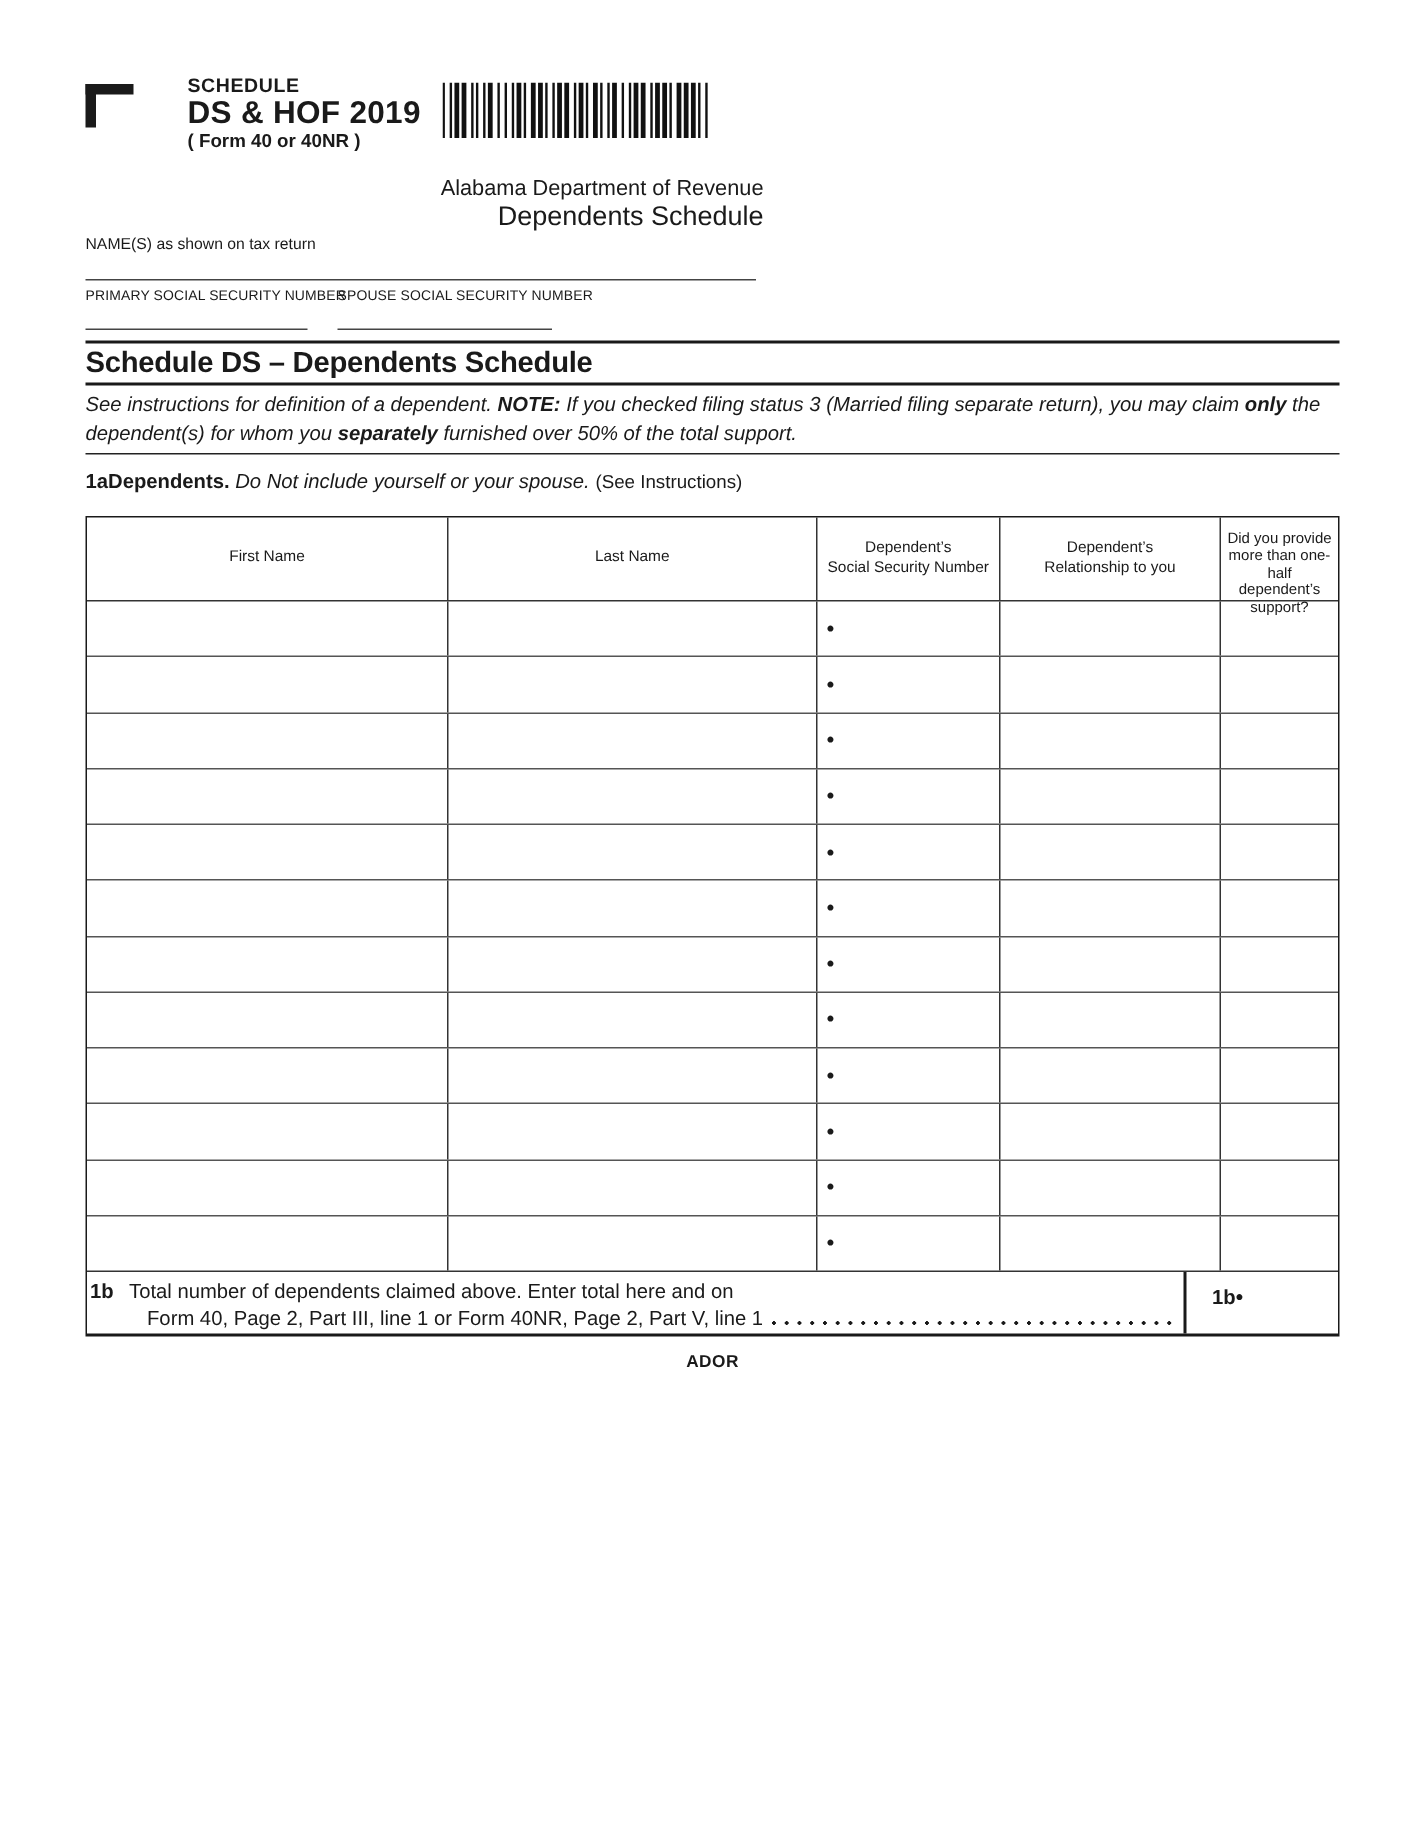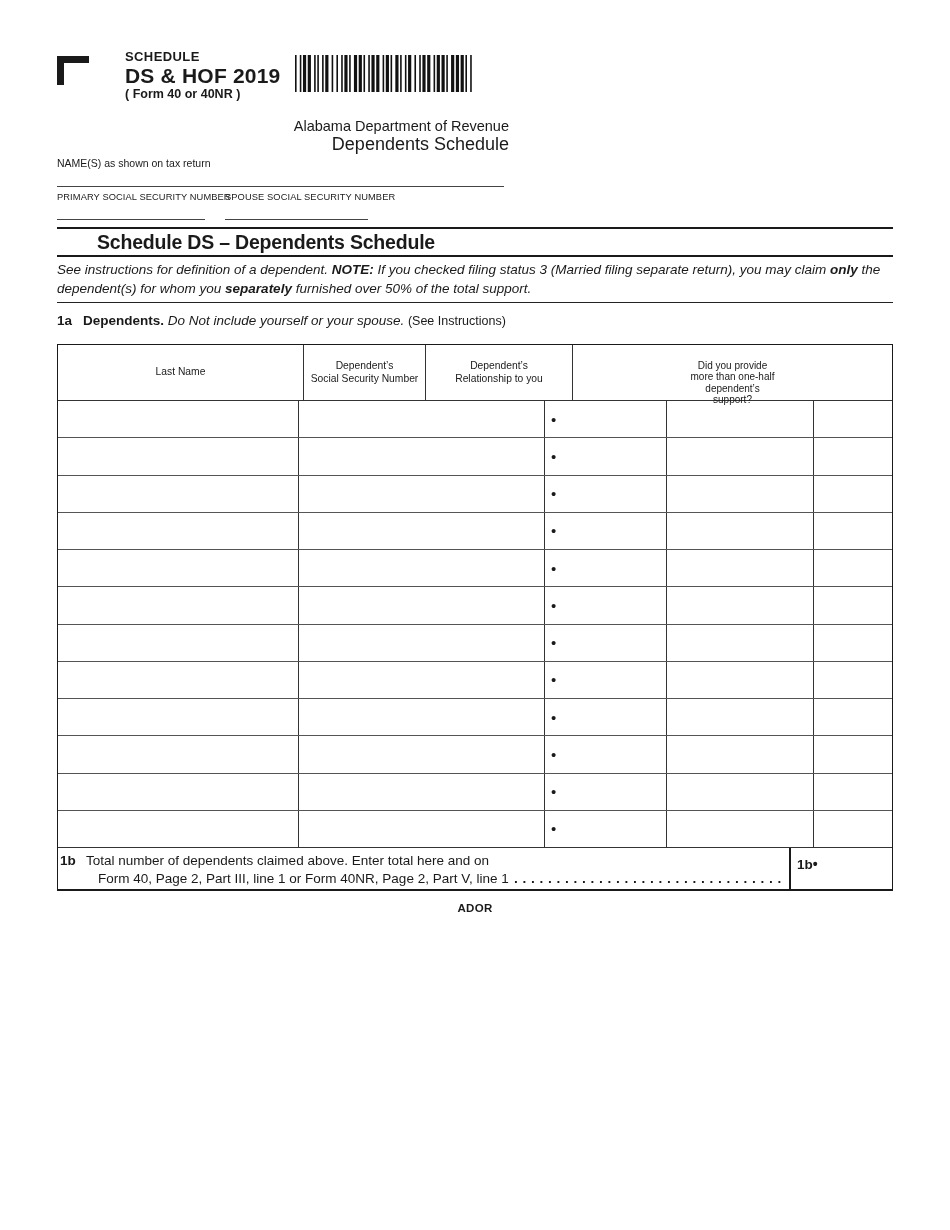--- a/index.html
+++ b/index.html
@@ -26,28 +26,28 @@
   .ssn-label { top:192px; font-size:9.3px; letter-spacing:.1px; }
   .pssn-label { left:57px; } .sssn-label { left:225px; }
   .pssn-field { left:57px;  top:206px; width:148px; }
   .sssn-field { left:225px; top:206px; width:143px; }
 
   
   .rule { left:57px; width:836px; background:#1a1a1a; }
   .rule-a { top:226.5px; height:2.5px; }
   .rule-b { top:254.5px; height:2.5px; }
   .rule-c { top:302px; height:1.3px; background:#222; }
-  .ds-title { left:57px; top:231px; font-size:19.5px; font-weight:bold; letter-spacing:-.2px;margin-left:40px; }
+  .ds-title { left:57px; top:231px; font-size:19.5px; font-weight:bold; letter-spacing:-.2px; }
 
   .instructions { left:57px; top:261px; width:840px; font-size:13.5px;
     font-style:italic; line-height:18.5px; }
   .instructions b { font-weight:bold; }
 
   .line-1a { left:57px; top:313px; font-size:13.5px; }
-  .line-1a .num { font-weight:bold; margin-right:11px; }
+  .line-1a .num { font-weight:bold; }
   .line-1a .lbl { font-weight:bold; }
   .line-1a .ital { font-style:italic; }
   .line-1a .see { font-size:12.5px;text-align:center; }
 
   
   .dep-table { left:57px; top:344px; width:836px; border:1.5px solid #1a1a1a; background:#fff; }
   .thead { display:flex; height:56px; border-bottom:1px solid #333; }
   .th { display:flex; align-items:center; justify-content:center; text-align:center;
     font-size:10.3px; line-height:12.5px; white-space:pre-line; }
   .c1 { flex:0 0 241px; } .c2 { flex:0 0 246px; } .c3 { flex:0 0 122px; }
@@ -62,21 +62,21 @@
 
   
   .row-1b { display:flex; height:41px; }
   .l1b-left { flex:1 1 auto; padding:4px 0 0 2px; font-size:13.5px; line-height:17.5px; }
   .l1b-line1 { display:flex; }
   .l1b-line1 .num { font-weight:bold; width:26px; flex:0 0 26px; }
   .l1b-line2 { display:flex; margin-left:38px; }
   .leader { flex:1 1 auto; align-self:flex-end; height:4px; margin:0 4px 3px 5px;
     background-image:radial-gradient(circle at 2px 2px, #1a1a1a 1.15px, transparent 1.35px);
     background-size:8.5px 4px; background-repeat:repeat-x; }
-  .total-box { flex:0 0 103px; border-left:2.5px solid #1a1a1a; padding:9px 0 0 6px;
+  .total-box { flex:0 0 103px; border-left:2.5px solid #1a1a1a; padding:9px 0 0 17px;
     font-size:13.5px; font-weight:bold; }
   .total-box .dot { font-size:14px; }
   .total-value { font-weight:normal; margin-left:6px; }
   .dep-table { border-bottom-width:2.5px; }
 
   .ador { left:57px; top:902px; width:836px; text-align:center;
     font-size:11.5px; font-weight:bold; letter-spacing:.3px; }
 </style>
 </head>
 <body>
@@ -154,20 +154,21 @@
 <div class="abs rule rule-b"></div>
 
 <div class="abs instructions"><span>See instructions for definition of a dependent. </span><b>NOTE:</b><span> If you checked filing status 3 (Married filing separate return), you may claim </span><b>only</b><span> the dependent(s) for whom you </span><b>separately</b><span> furnished over 50% of the total support.</span></div>
 
 <div class="abs rule rule-c"></div>
 
 <div class="abs line-1a"><span class="num">1a</span><span class="lbl">Dependents.</span><span class="ital"> Do Not include yourself or your spouse. </span><span class="see">(See Instructions)</span></div>
 
 <div class="abs dep-table">
   <div class="thead">
+    <div class="th c1 bR">First Name</div>
     <div class="th c2 bR">Last Name</div>
     <div class="th c3 bR">Dependent’s
 Social Security Number</div>
     <div class="th c4 bR">Dependent’s
 Relationship to you</div>
     <div class="th c5">Did you provide
 more than one-half
 dependent’s
 support?</div>
   </div>

